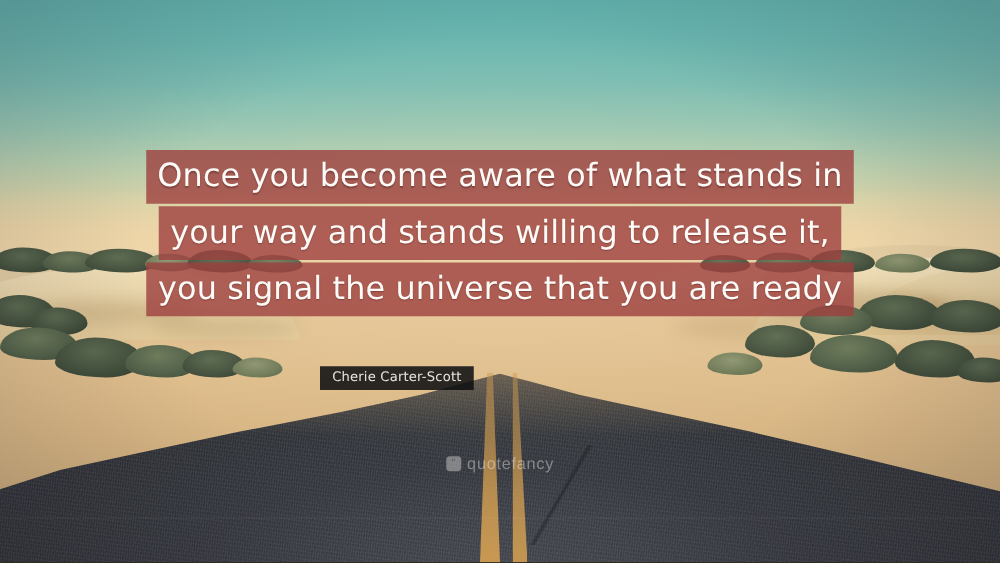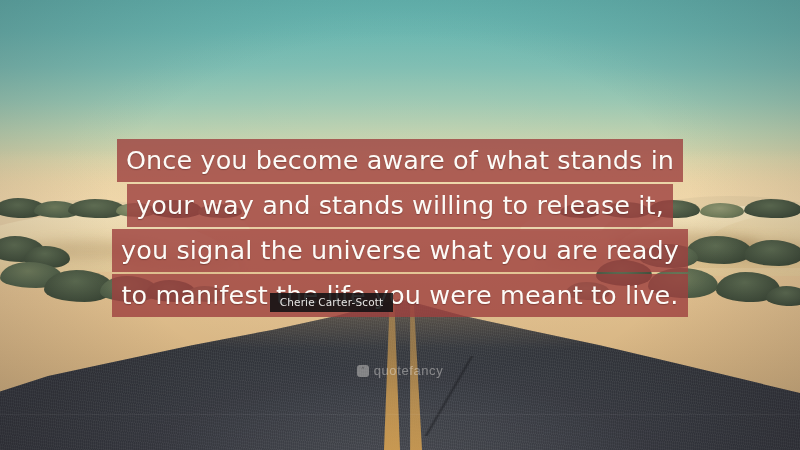--- a/index.html
+++ b/index.html
@@ -189,21 +189,21 @@
   .vignette {
     position: absolute;
     left: 0; top: 0; width: 800px; height: 450px;
     background: radial-gradient(ellipse 560px 340px at 50% 48%, rgba(0,0,0,0) 52%, rgba(35,30,40,.22) 100%);
     pointer-events: none;
   }
 
   
   .quote {
     position: absolute;
-    left: 0; top: 139px;
+    left: 0; top: 120px;
     width: 800px;
     text-align: center;
     pointer-events: none;
   }
   .qline {
     display: block;
     line-height: 0;
   }
   .qline span {
     display: inline-block;
@@ -214,21 +214,21 @@
     font-weight: 400;
     letter-spacing: .1px;
     line-height: 36px;
     padding: 3px 9px 4px 9px;
     margin-bottom: 2px;
     text-shadow: 0 1px 1px rgba(60,20,20,.35);
   }
 
   .attribution {
     position: absolute;
-    left: 14px; top: 292px;
+    left: 0; top: 292px;
     width: 635px;
     text-align: center;
   }
   .attribution span {
     display: inline-block;
     background: rgba(16,16,18,.88);
     color: #e6e4e2;
     font-family: "DejaVu Sans", sans-serif;
     font-size: 10.5px;
     letter-spacing: .15px;
@@ -330,22 +330,21 @@
     <div class="road-crack"></div>
     <div class="road-seam"></div>
   </div>
 
   <div class="glare"></div>
   <div class="vignette"></div>
 
   <div class="quote">
     <div class="qline"><span>Once you become aware of what stands in</span></div>
     <div class="qline"><span>your way and stands willing to release it,</span></div>
-    <div class="qline"><span>you signal the universe what you are ready</span></div>
-    <div class="qline"><span>to manifest the life you were meant to live.</span></div>
+    <div class="qline"><span>you signal the universe that you are ready</span></div>
   </div>
 
   <div class="attribution">
     <span>Cherie Carter-Scott</span>
   </div>
 
   <div class="watermark">
     <div class="wm-logo">“</div>
     <div class="wm-text">quotefancy</div>
   </div>

